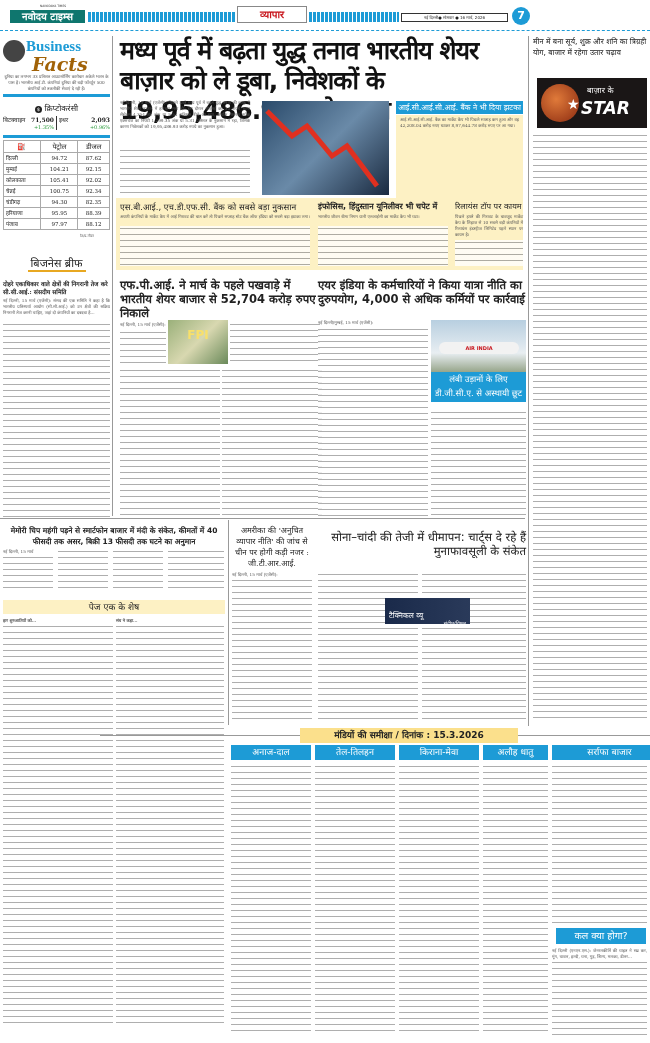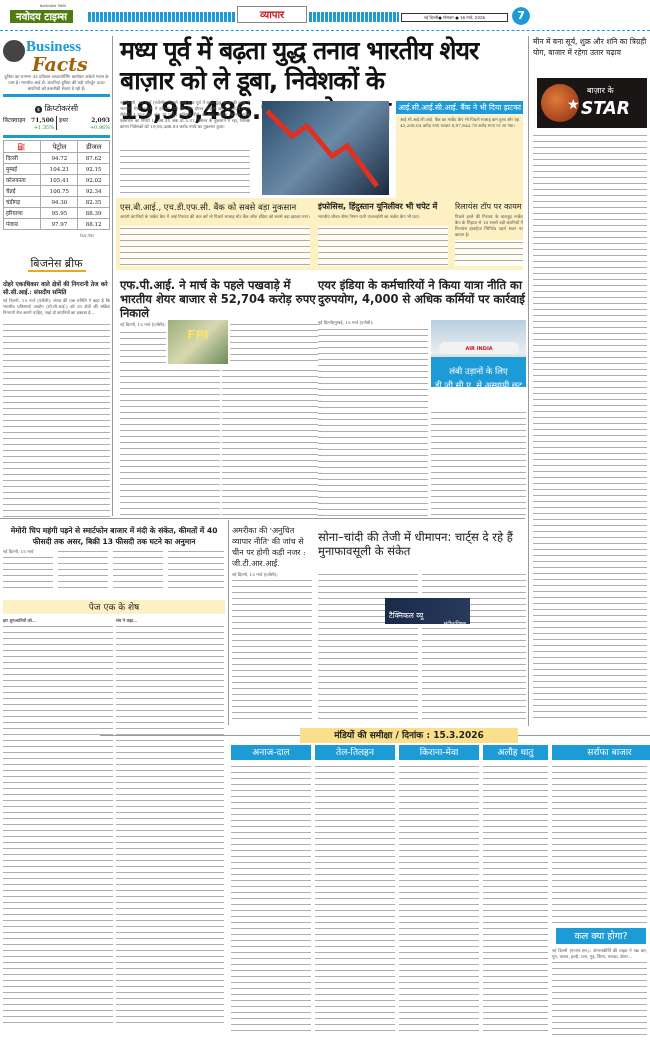--- a/index.html
+++ b/index.html
@@ -2,21 +2,21 @@
 <html><head>
 <meta charset="utf-8">
 <style>
 *{box-sizing:border-box;margin:0;padding:0}
 body{width:650px;height:1043px;background:#fff;font-family:"DejaVu Sans",sans-serif;color:#222;position:relative;overflow:hidden}
 .abs{position:absolute}
 .txt{font-family:"DejaVu Serif",serif;font-size:4.2px;line-height:6px;color:#555;text-align:justify}
 .filler{background:repeating-linear-gradient(#fff 0 2px,#9a9a9a 2px 3px,#fff 3px 6px);opacity:.8}
 
 .hdr{left:0;top:0;width:650px;height:30px}
-.mast{left:10px;top:10px;width:63px;height:13px;background:#4d7c0f;color:#fff;font-weight:bold;font-size:10px;line-height:13px;text-align:center}
+.mast{left:10px;top:10px;width:75px;height:13px;background:#0f766e;color:#fff;font-weight:bold;font-size:10px;line-height:13px;text-align:center}
 .mast-sub{left:40px;top:4px;font-size:3px;color:#333}
 .stripe{top:12px;height:10px;background:repeating-linear-gradient(90deg,#1d9bd6 0 3px,#fff 3px 4px)}
 .section{left:237px;top:6px;width:70px;height:17px;border:1px solid #888;background:#fff;color:#c8161d;font-weight:bold;font-size:10px;text-align:center;line-height:15px}
 .dateline{left:401px;top:13px;width:107px;height:9px;border:1px solid #333;font-size:4px;line-height:7px;text-align:center;background:#fff}
 .pgnum{left:512px;top:7px;width:18px;height:18px;border-radius:50%;background:#1d9bd6;color:#fff;font-weight:bold;font-size:11px;text-align:center;line-height:18px}
 .hline{left:0;top:30px;width:650px;border-top:1px dashed #1d9bd6}
 
 .bf-title{left:26px;top:38px;font-family:Liberation Serif, serif;font-weight:bold;font-size:15px;color:#1d9bd6}
 .bf-title2{left:32px;top:53px;font-family:"DejaVu Serif",serif;font-style:italic;font-weight:bold;font-size:19px;color:#a16207}
 .brain{left:3px;top:40px;width:22px;height:22px;border-radius:50%;background:#444}
@@ -162,21 +162,21 @@
 <div class="abs filler" style="left:230px;top:322px;width:90px;height:43px"></div>
 <div class="abs filler" style="left:120px;top:368px;width:100px;height:150px"></div>
 <div class="abs filler" style="left:222px;top:368px;width:100px;height:150px"></div>
 
 <div class="abs h2" style="left:318px;top:278px;width:210px;font-weight:bold">एयर इंडिया के कर्मचारियों ने किया यात्रा नीति का दुरुपयोग, 4,000 से अधिक कर्मियों पर कार्रवाई</div>
 <div class="abs txt" style="left:318px;top:320px;width:110px">नई दिल्ली/मुम्बई, 15 मार्च (एजेंसी):</div>
 <div class="abs filler" style="left:318px;top:327px;width:110px;height:190px"></div>
 <div class="abs" style="left:431px;top:320px;width:95px;height:55px;background:linear-gradient(#b8cfe0,#e8eef2 60%,#8a9a7a);">
   <div style="position:absolute;left:8px;top:22px;width:80px;height:12px;border-radius:6px;background:#f2f2f2;font-size:5px;color:#c8161d;line-height:12px;text-align:center;font-weight:bold">AIR INDIA</div>
 </div>
-<div class="abs bluebox" style="left:431px;top:357px;width:95px;height:30px;font-size:8.5px;line-height:14px;text-align:center;padding-top:7px">लंबी उड़ानों के लिए डी.जी.सी.ए. से अस्थायी छूट</div>
+<div class="abs bluebox" style="left:431px;top:372px;width:95px;height:30px;font-size:8.5px;line-height:14px;text-align:center;padding-top:0">लंबी उड़ानों के लिए डी.जी.सी.ए. से अस्थायी छूट</div>
 <div class="abs filler" style="left:431px;top:410px;width:95px;height:108px"></div>
 
 <div class="abs vline" style="left:528px;top:36px;height:690px"></div>
 <div class="abs h3" style="left:533px;top:36px;width:114px;font-size:7.5px;line-height:11px;font-weight:normal">मीन में बना सूर्य, शुक्र और शनि का त्रिग्रही योग, बाजार में रहेगा उतार चढ़ाव</div>
 <div class="abs" style="left:537px;top:78px;width:110px;height:50px;background:#1a1616">
   <div style="position:absolute;left:4px;top:6px;width:38px;height:38px;border-radius:50%;background:radial-gradient(circle at 40% 40%,#e07a3a,#8a2a10)"></div>
   <div style="position:absolute;left:50px;top:6px;color:#fff;font-size:8px">बाज़ार के</div>
   <div style="position:absolute;left:44px;top:20px;color:#fff;font-weight:bold;font-size:17px;font-style:italic">STAR</div>
   <span style="position:absolute;left:30px;top:18px;color:#fff;font-size:14px">★</span>
 </div>
@@ -190,25 +190,25 @@
 <div class="abs filler" style="left:113px;top:549px;width:50px;height:42px"></div>
 <div class="abs filler" style="left:168px;top:549px;width:56px;height:42px"></div>
 
 <div class="abs yellowbox" style="left:3px;top:600px;width:222px;height:14px;font-size:9px;text-align:center;line-height:14px">पेज एक के शेष</div>
 <div class="abs txt" style="left:3px;top:618px;width:110px;font-weight:bold">हार शुरुआतियों को...</div>
 <div class="abs filler" style="left:3px;top:624px;width:110px;height:400px"></div>
 <div class="abs txt" style="left:116px;top:618px;width:108px;font-weight:bold">संघ ने कहा...</div>
 <div class="abs filler" style="left:116px;top:624px;width:108px;height:400px"></div>
 
 <div class="abs vline" style="left:228px;top:520px;height:205px"></div>
-<div class="abs h3" style="left:232px;top:525px;width:80px;font-size:8px;line-height:11px;font-weight:normal;font-family:'DejaVu Serif',serif">अमरीका की 'अनुचित व्यापार नीति' की जांच से चीन पर होगी कड़ी नजर : जी.टी.आर.आई.</div>
+<div class="abs h3" style="left:232px;top:525px;width:80px;font-size:8px;line-height:11px;font-weight:normal;text-align:center;font-family:'DejaVu Serif',serif">अमरीका की 'अनुचित व्यापार नीति' की जांच से चीन पर होगी कड़ी नजर : जी.टी.आर.आई.</div>
 <div class="abs txt" style="left:232px;top:572px;width:80px">नई दिल्ली, 15 मार्च (एजेंसी):</div>
 <div class="abs filler" style="left:232px;top:578px;width:80px;height:145px"></div>
 
-<div class="abs h2" style="left:318px;top:530px;width:208px;text-align:left">सोना–चांदी की तेजी में धीमापन: चार्ट्स दे रहे हैं मुनाफावसूली के संकेत</div>
+<div class="abs h2" style="left:318px;top:530px;width:208px;text-align:right">सोना–चांदी की तेजी में धीमापन: चार्ट्स दे रहे हैं मुनाफावसूली के संकेत</div>
 <div class="abs filler" style="left:318px;top:572px;width:100px;height:150px"></div>
 <div class="abs filler" style="left:422px;top:572px;width:104px;height:150px"></div>
 <div class="abs" style="left:385px;top:598px;width:85px;height:26px;background:linear-gradient(90deg,#1a2a4a,#2a3a5a);color:#fff;font-size:7.5px;padding:12px 4px">
   <div>टैक्निकल व्यू</div>
   <div style="font-size:5px;text-align:right">संदीप/विपुल</div>
 </div>
 
 <div class="abs mandi-line"></div>
 <div class="abs mandi-head">मंडियों की समीक्षा / दिनांक : 15.3.2026</div>
 <div class="abs mcat" style="left:231px;width:80px">अनाज-दाल</div>

